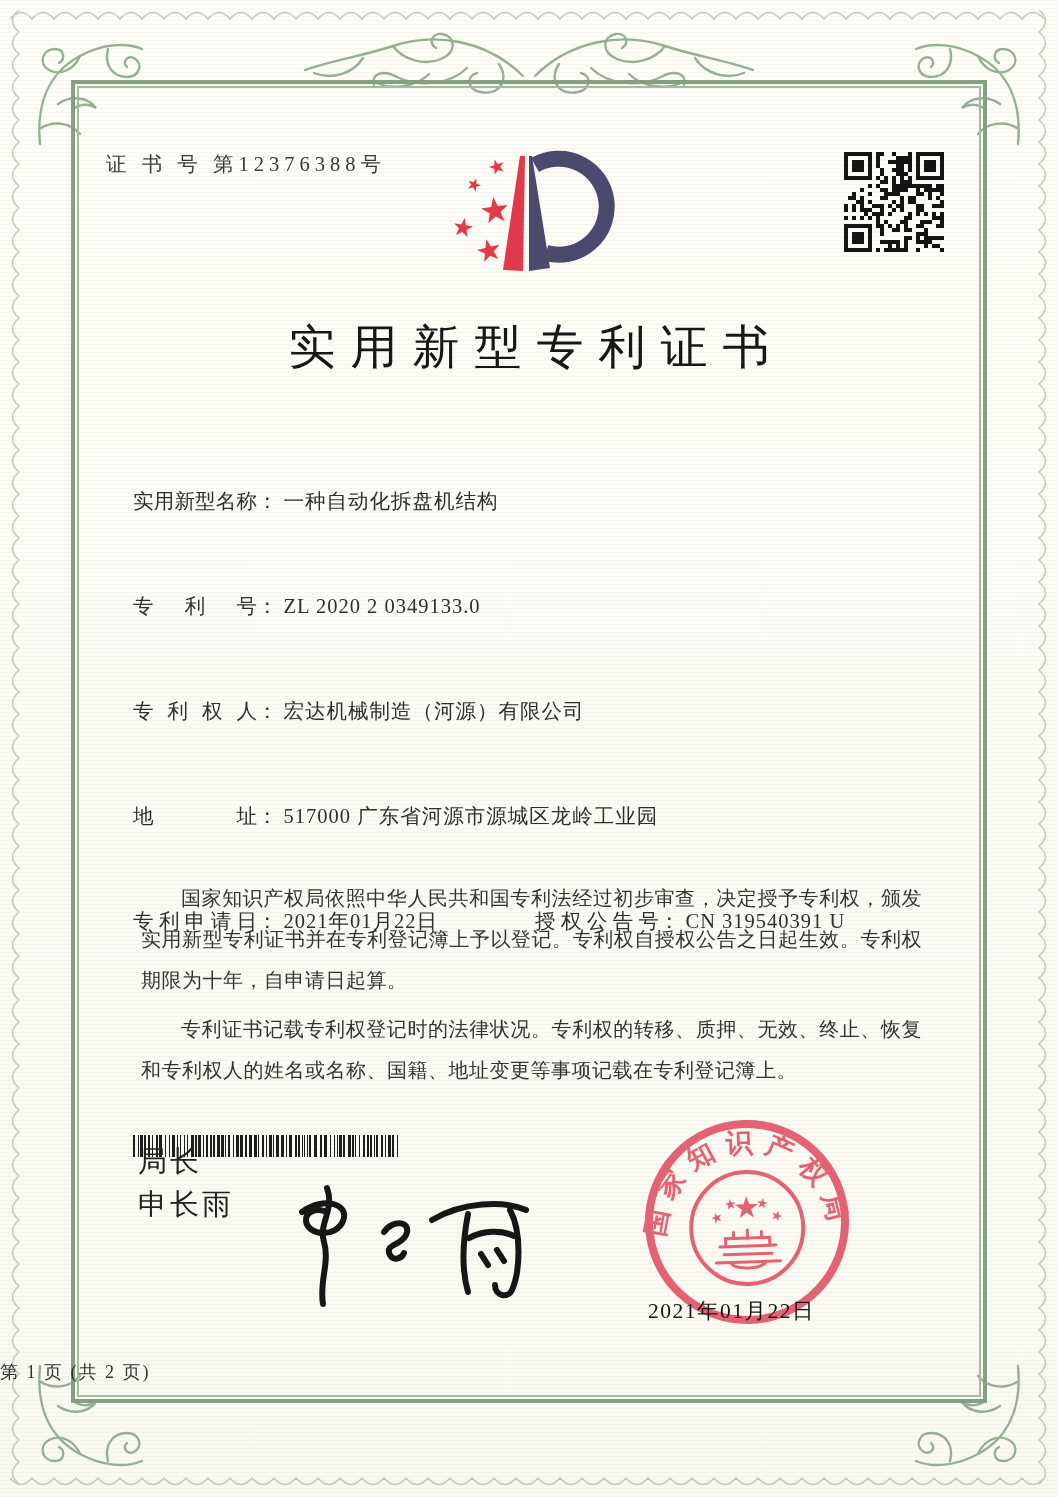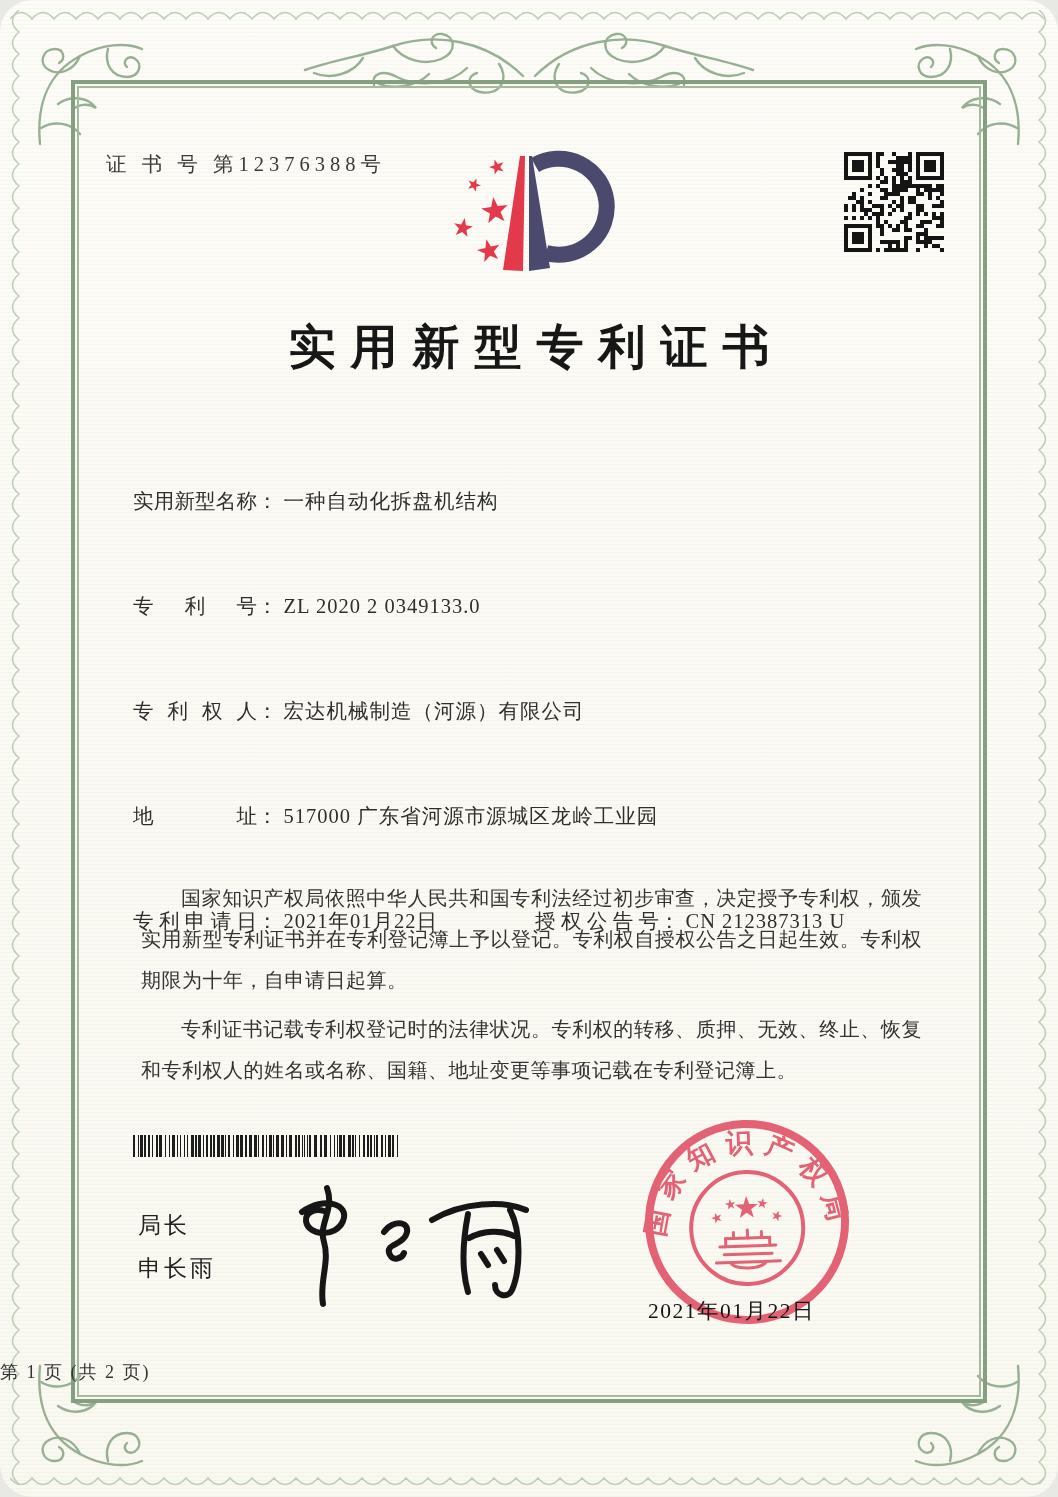--- a/index.html
+++ b/index.html
@@ -7,21 +7,20 @@
     position:relative;
     width:1058px;height:1497px;
     margin:0 auto;
     background:#fcfbf6;
     background-image:
       repeating-linear-gradient(0deg, rgba(214,220,206,0.18) 0 1px, transparent 1px 4px),
       linear-gradient(180deg,#fdfcf8 0%, #fbfaf4 55%, #f9f8f1 100%);
     overflow:hidden;
     font-family:"Liberation Serif","DejaVu Serif",serif;
     color:#2b2b2b;
-    border-radius:32px;
   }
   
   .frame{
     position:absolute;left:71px;top:80px;width:916px;height:1323px;
     border:4px solid #85a081;
     box-sizing:border-box;
   }
   .frame-inner{
     position:absolute;inset:2px;
     border:2px solid #a6bb9e;
@@ -36,39 +35,39 @@
   
   .orn{position:absolute;color:#8fa98a;opacity:.92;}
   .cert-no{
     position:absolute;left:106px;top:150px;
     font-size:20.5px;letter-spacing:5px;color:#3a3a3a;
   }
   .logo{position:absolute;left:447px;top:141px;width:200px;height:158px;}
   .qr{position:absolute;left:844px;top:151px;width:100px;height:110px;}
   .title{
     position:absolute;left:0;right:0;top:316px;
-    text-align:center;font-size:47px;font-weight:bold;
+    text-align:center;font-size:47px;font-weight:normal;
     letter-spacing:15px;text-indent:15px;color:#171717;
   }
   .fields{position:absolute;left:133px;top:444px;width:800px;}
   .frow{height:62px;font-size:20.5px;color:#2e2e2e;position:relative;margin-top:43px;}
   .flabel{
     display:inline-block;width:124px;vertical-align:top;
     text-align:justify;text-align-last:justify;
   }
   .fcolon{display:inline-block;}
   .fvalue{margin-left:6px;letter-spacing:1px;}
   .fgroup2{position:absolute;left:402px;top:0;}
   .paras{
     position:absolute;left:133px;top:870px;width:797px;
     font-size:20px;line-height:41px;text-align:justify;color:#333;
   }
   .paras p{margin:8px;text-indent:2em;letter-spacing:0.5px;}
   .barcode{position:absolute;left:133px;top:1135px;width:272px;height:22px;}
-  .signer{position:absolute;left:138px;top:1204px;font-size:23px;color:#222;letter-spacing:3px;line-height:43px;}
+  .signer{position:absolute;left:138px;top:1140px;font-size:29px;color:#222;letter-spacing:3px;line-height:43px;}
   .signature{position:absolute;left:272px;top:1178px;width:270px;height:135px;color:#161616;}
   .seal{position:absolute;left:641px;top:1116px;width:212px;height:212px;transform:rotate(-2deg);opacity:.88;}
   .seal-date{
     position:absolute;left:648px;top:1296px;width:200px;
     font-size:21.5px;letter-spacing:1.5px;color:#151515;z-index:5;
   }
   .footer{
     position:absolute;left:0;right:0;top:1360px;text-align:left;
     font-size:18px;letter-spacing:2px;color:#333;
   }
@@ -389,21 +388,21 @@
     </div>
     <div class="frow">
       <span class="flabel">专利权人</span><span class="fcolon">：</span><span class="fvalue">宏达机械制造（河源）有限公司</span>
     </div>
     <div class="frow">
       <span class="flabel">地址</span><span class="fcolon">：</span><span class="fvalue">517000 广东省河源市源城区龙岭工业园</span>
     </div>
     <div class="frow">
       <span class="flabel">专利申请日</span><span class="fcolon">：</span><span class="fvalue">2021年01月22日</span>
       <span class="fgroup2">
-        <span class="flabel">授权公告号</span><span class="fcolon">：</span><span class="fvalue">CN 212387313 U</span>
+        <span class="flabel">授权公告号</span><span class="fcolon">：</span><span class="fvalue">CN 319540391 U</span>
       </span>
     </div>
   </div>
 
   <div class="paras">
     <p>国家知识产权局依照中华人民共和国专利法经过初步审查，决定授予专利权，颁发实用新型专利证书并在专利登记簿上予以登记。专利权自授权公告之日起生效。专利权期限为十年，自申请日起算。</p>
     <p>专利证书记载专利权登记时的法律状况。专利权的转移、质押、无效、终止、恢复和专利权人的姓名或名称、国籍、地址变更等事项记载在专利登记簿上。</p>
   </div>
 
   <svg class="barcode" id="barcode-svg" viewBox="0 0 272 22">

